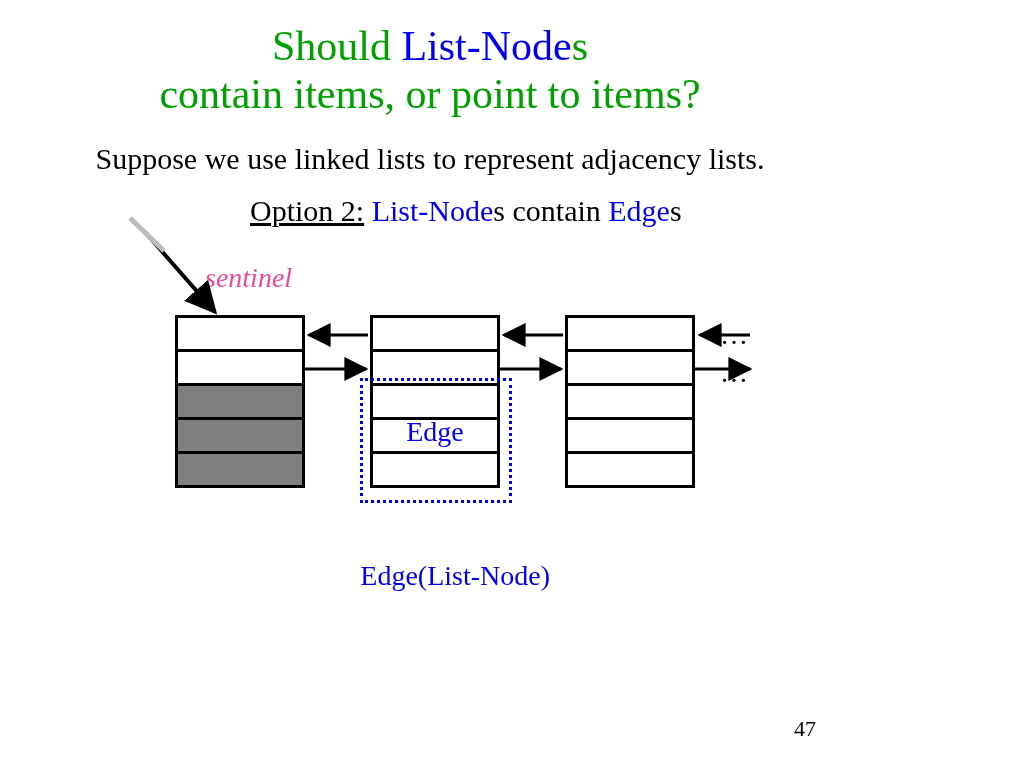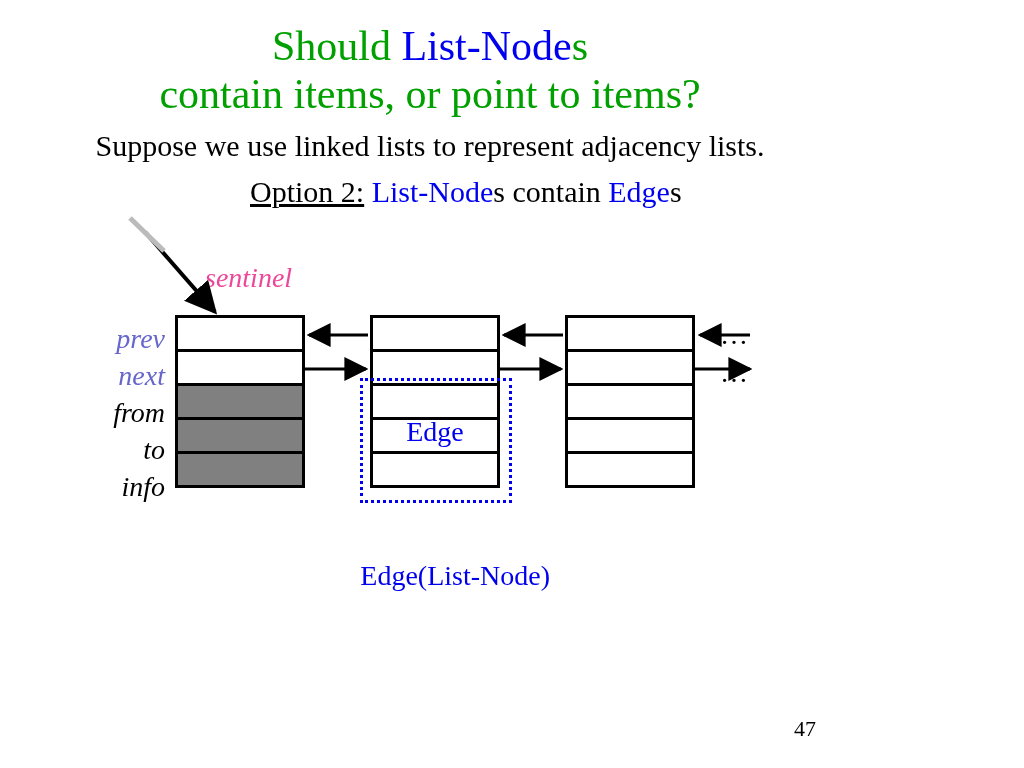--- a/index.html
+++ b/index.html
@@ -21,25 +21,25 @@
     padding-top: 22px;
   }
   .green  { color: #00a000; }
   .blue   { color: #0000ee; }
   .red    { color: #ec4899; }
   .purple { color: #6666cc; }
 
   .subtitle {
     text-align: center;
     font-size: 30px;
-    margin-top: 10px;
+    margin-top: 23px;
   }
   .option2 {
     font-size: 30px;
-    margin-top: 12px;
+    margin-top: 18px;
     margin-left: 250px;
   }
   .underline { text-decoration: underline; }
 
   .sentinel-label {
     position: absolute;
     top: 262px; left: 205px;
     font-size: 28px; font-style: italic;
   }
 
@@ -125,27 +125,20 @@
   </div>
 
   <div class="subtitle">Suppose we use linked lists to represent adjacency lists.</div>
 
   <div class="option2">
     <span class="underline">Option 2:</span><span class="blue"> List-Node</span><span>s contain </span><span class="blue">Edge</span><span>s</span>
   </div>
 
   <div class="sentinel-label red">sentinel</div>
 
-  <div class="field-labels">
-    <div class="purple">prev</div>
-    <div class="purple">next</div>
-    <div>from</div>
-    <div>to</div>
-    <div>info</div>
-  </div>
 
   <div class="diagram">
 
     <div class="node" style="left:0;top:0">
       <div class="cell"></div>
       <div class="cell"></div>
       <div class="cell gray"></div>
       <div class="cell gray"></div>
       <div class="cell gray"></div>
     </div>

